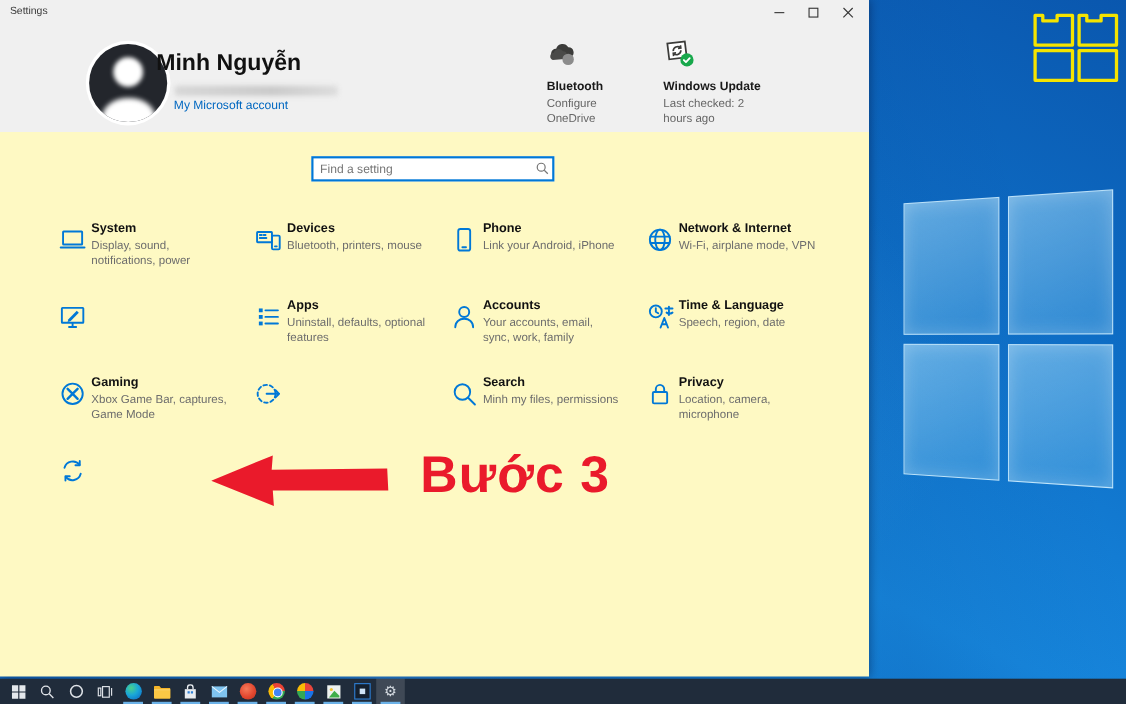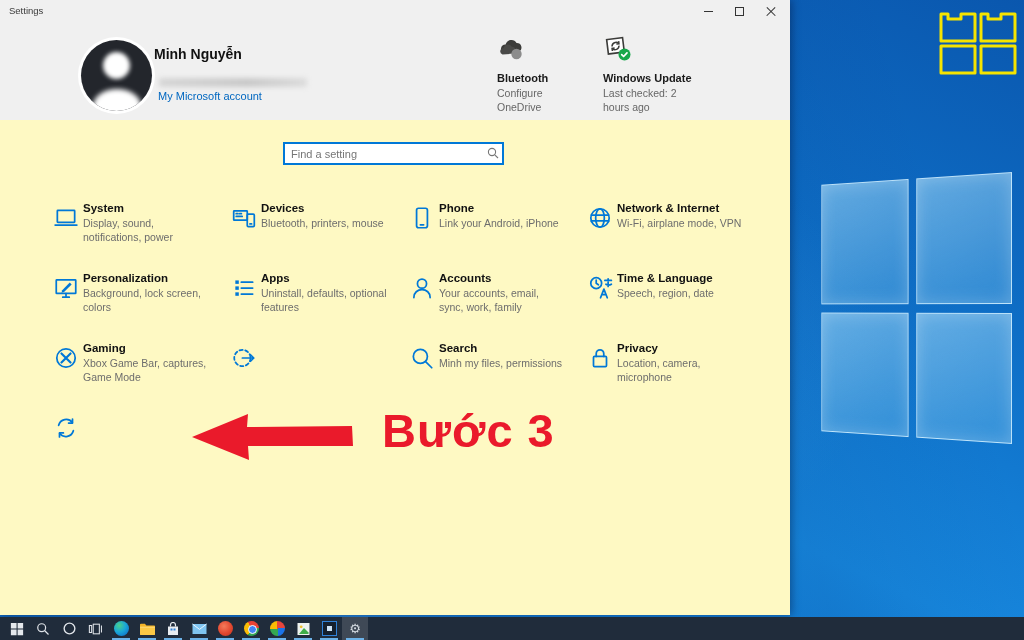--- a/index.html
+++ b/index.html
@@ -41,21 +41,21 @@
   .wc-close:before { transform:rotate(45deg); } .wc-close:after { transform:rotate(-45deg); }
 
   
   .avatar { position:absolute; left:78px; top:37px; width:77px; height:77px; border-radius:50%;
     background:#fff; }
   .avatar-core { position:absolute; inset:3px; border-radius:50%; background:#23262c; overflow:hidden; }
   .avatar-head { position:absolute; left:50%; top:12px; width:27px; height:27px; margin-left:-13.5px;
     border-radius:50%; background:#fff; filter:blur(2px); }
   .avatar-body { position:absolute; left:50%; bottom:-12px; width:48px; height:34px; margin-left:-24px;
     border-radius:50%; background:#fff; filter:blur(2.5px); }
-  .profile-name { position:absolute; left:154px; top:46px; font-size:14px; font-weight:bold; color:#111; }
+  .profile-name { position:absolute; left:142px; top:46px; font-size:21px; font-weight:bold; color:#111; }
   .email-blur { position:absolute; left:159px; top:78px; width:148px; height:9px; border-radius:2px;
     background:linear-gradient(90deg,#d6d6d6,#c9c9c9 60%,#dcdcdc); filter:blur(2.5px); }
   .ms-account { position:absolute; left:158px; top:90px; font-size:11px; color:#0067c0; cursor:pointer; }
 
   
   .q-block { position:absolute; width:110px; }
   .q-onedrive { left:497px; top:38px; }
   .q-update  { left:603px; top:34px; }
   .q-title { display:block; margin-top:6px; font-size:11px; font-weight:bold; color:#1a1a1a; }
   .q-sub { display:block; margin-top:3px; font-size:10.5px; color:#666; line-height:1.3; width:82px; }
@@ -239,24 +239,20 @@
       </div>
 
       <div class="tile">
         <span class="t-icon">
           <svg width="26" height="26" viewBox="0 0 24 24">
               <rect x="3" y="4.5" width="18" height="12.5" rx="0.5"></rect>
               <path d="M9 20.5h6M12 17.2v3.3"></path>
               <path d="M8.5 14l7-7 1.7 1.7-7 7-2.4.7z" fill="#0078d7" stroke="none"></path>
             </svg>
         </span>
-        <span class="t-text">
-            <span class="t-title">Personalization</span>
-        <span class="t-desc">Background, lock screen, colors</span>
-          </span>
       </div>
 
       <div class="tile">
         <span class="t-icon">
           <svg width="26" height="26" viewBox="0 0 24 24">
               <rect x="4" y="5" width="3.2" height="3.2" fill="#0078d7" stroke="none"></rect>
               <rect x="4" y="10.5" width="3.2" height="3.2" fill="#0078d7" stroke="none"></rect>
               <rect x="4" y="16" width="3.2" height="3.2" fill="#0078d7" stroke="none"></rect>
               <path d="M9.5 6.6H20M9.5 12.1H20M9.5 17.6H20"></path>
             </svg>

